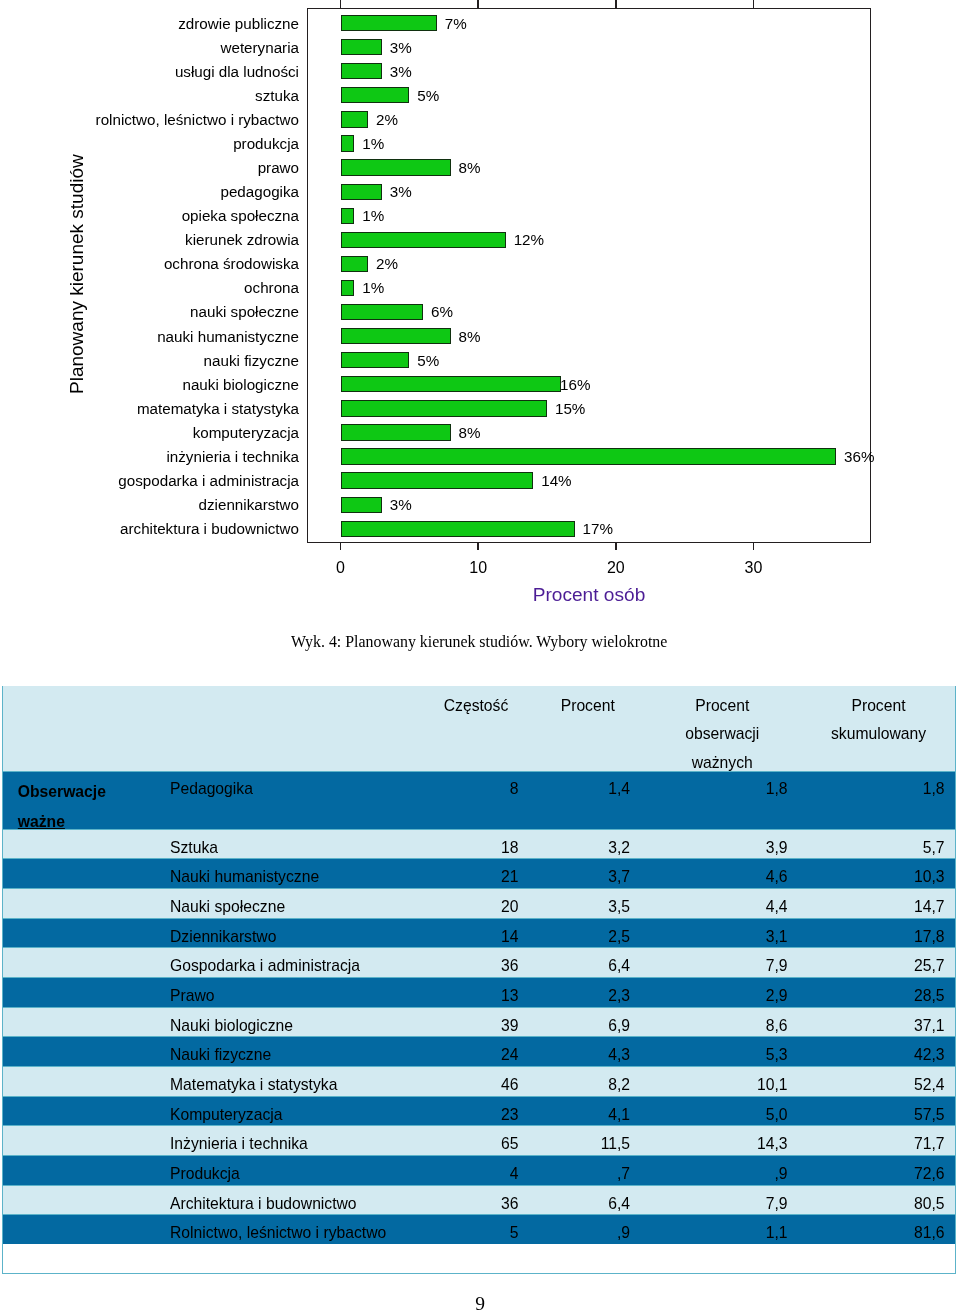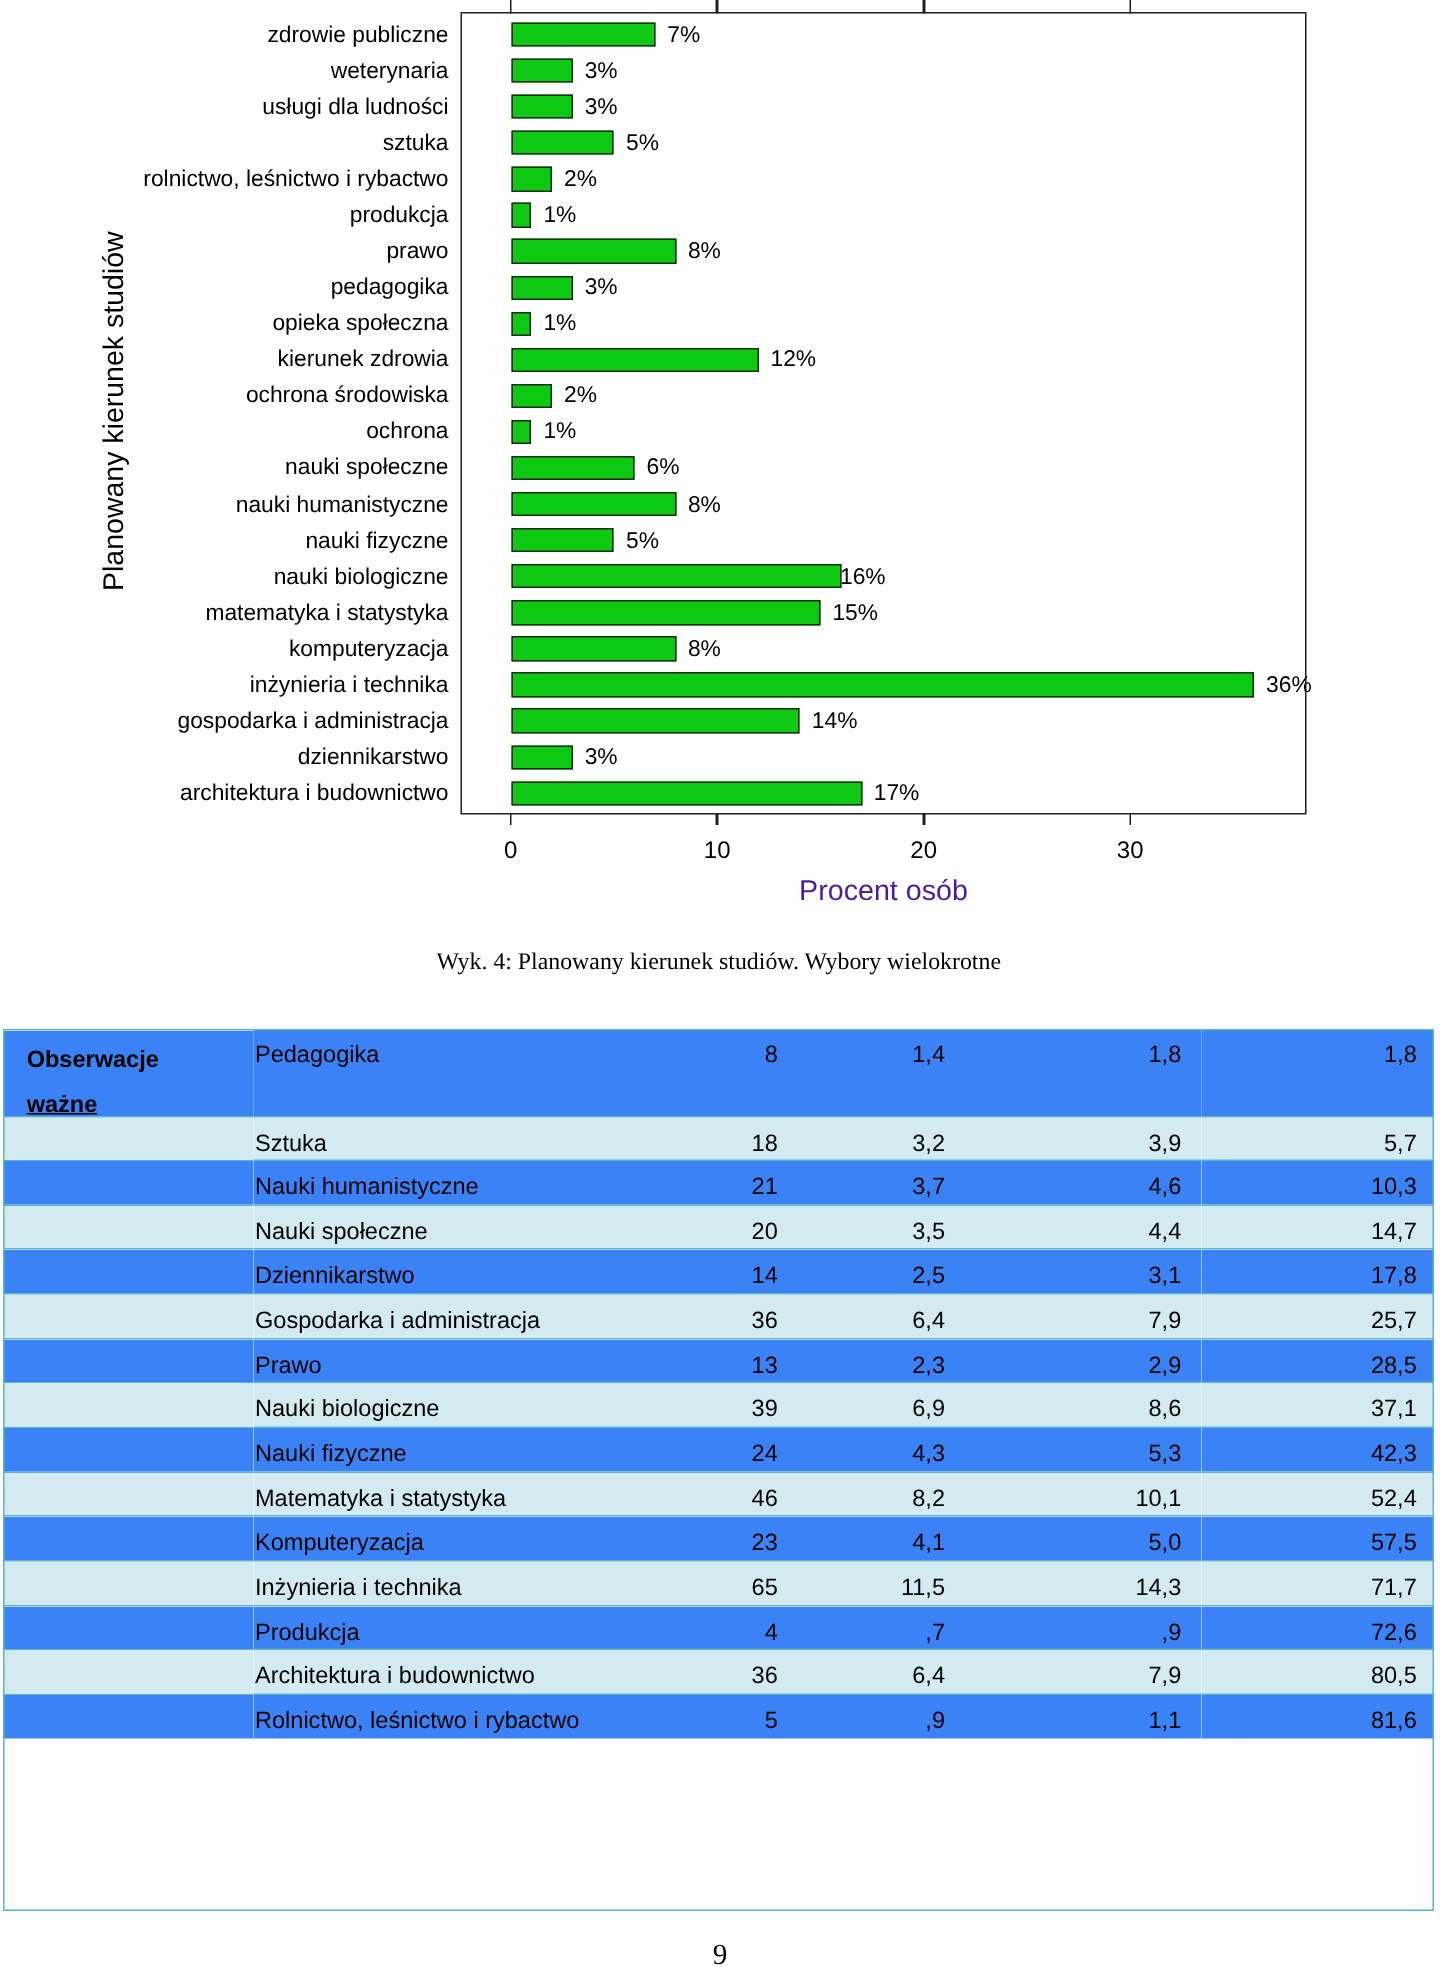--- a/index.html
+++ b/index.html
@@ -38,21 +38,21 @@
   .tbl-title>span{display:block;line-height:29.5px;position:relative;top:4.5px;left:3px;}
   .hdr{background:#d3eaf1;text-align:center;height:85.5px;box-sizing:border-box;line-height:0;overflow:hidden;}
   .hdr div{line-height:28.4px;position:relative;top:6.5px;}
   .grp{font-weight:bold;text-align:left;position:relative;}
   .grp>div{line-height:29.7px;position:absolute;left:15.8px;white-space:nowrap;}
   .grp>div:nth-child(1){top:5.4px;}
   .grp>div:nth-child(2){top:35.1px;text-decoration:underline;}
   .rlabel{text-align:left;white-space:nowrap;}
   .rnum{text-align:right;}
   .row-odd td{background:#d3eaf1;}
-  .row-even td{background:#3b82f6;}
+  .row-even td{background:#0369a1;}
   .drow td{border-top:1px solid #5cb3c9;height:28.66px;line-height:0;overflow:hidden;}
   .drow td>span{display:block;line-height:28.66px;position:relative;top:4px;}
   .drow1 td{height:58px;line-height:0;border-top:1px solid #5cb3c9;box-sizing:border-box;}
   .drow1 td>span{display:block;line-height:29.7px;position:relative;top:2.7px;}
   #tbl-border{position:absolute;left:2px;top:685.5px;width:954px;height:588px;
        border:1px solid #5cb3c9;box-sizing:border-box;border-top:none;pointer-events:none;}
   #page-number{position:absolute;left:0;top:1294px;width:960px;text-align:center;
        font-family:"Liberation Serif",serif;font-size:19.5px;color:#000;line-height:1;}
 </style>
 </head>
@@ -145,20 +145,39 @@
 <table id="table">
     <colgroup>
       <col style="width: 166.5px;">
       <col style="width: 251.5px;">
       <col style="width: 112px;">
       <col style="width: 111.5px;">
       <col style="width: 157.5px;">
       <col style="width: 155px;">
     </colgroup>
     <tbody id="tbody">
+      <tr>
+        <td class="hdr"></td>
+        <td class="hdr"></td>
+        <td class="hdr">
+          <div>Częstość</div>
+        </td>
+        <td class="hdr">
+          <div>Procent</div>
+        </td>
+        <td class="hdr">
+          <div>Procent</div>
+          <div>obserwacji</div>
+          <div>ważnych</div>
+        </td>
+        <td class="hdr">
+          <div>Procent</div>
+          <div>skumulowany</div>
+        </td>
+      </tr>
       <tr class="row-even drow1">
         <td class="grp">
           <div>Obserwacje</div>
           <div>ważne</div>
         </td>
         <td class="rlabel">
           <span>Pedagogika</span>
         </td>
         <td class="rnum">
           <span>8</span>

